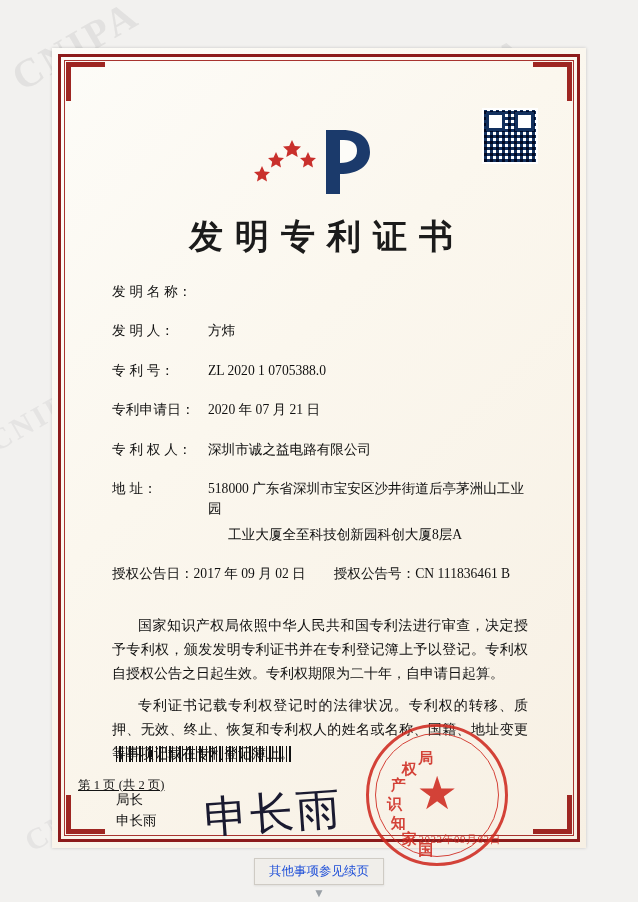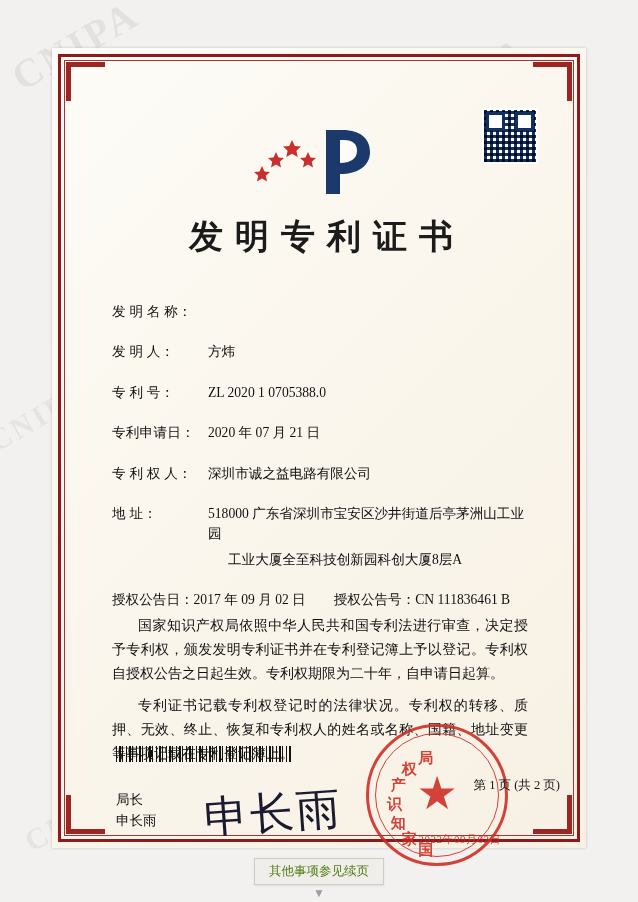--- a/index.html
+++ b/index.html
@@ -133,21 +133,20 @@
     right: 30px;
     top: 208px;
     font-size: 13.6px;
     color: #101010;
     line-height: 1.5;
   }
   .row {
     display: flex;
     margin-bottom: 19px;
     align-items: flex-start;
-    margin-top: 20px;
   }
   .lbl {
     width: 96px;
     flex: 0 0 96px;
     letter-spacing: 0.2px;
   }
   .val { flex: 1; }
   .val .line2 { display: block; margin-top: 5px; padding-left: 20px; }
   .row.grant { margin-bottom: 14px; }
   .grant-right { margin-left: 28px; }
@@ -241,35 +240,36 @@
     text-align: right;
     font-size: 11px;
     color: #cf2a20;
     letter-spacing: 0.5px;
   }
 
   .pagefoot {
     position: absolute;
     left: 0; right: 0;
     bottom: 28px;
-    text-align: right;
+    text-align: left;
     font-size: 12.5px;
     color: #151515;
+    text-decoration: underline;
   }
 
   .tail-note {
     position: absolute;
     left: 50%;
     transform: translateX(-50%);
     top: 858px;
     background: #f0eeea;
     border: 1px solid #cfcbc4;
     padding: 4px 14px;
     font-size: 12.5px;
-    color: #4d7c0f;
+    color: #1d4ed8;
     box-shadow: 0 1px 2px rgba(0,0,0,0.08);
   }
   .scroll-hint {
     position: absolute;
     left: 50%;
     transform: translateX(-50%);
     bottom: 2px;
     width: 22px;
     height: 14px;
     color: #9aa0a6;

